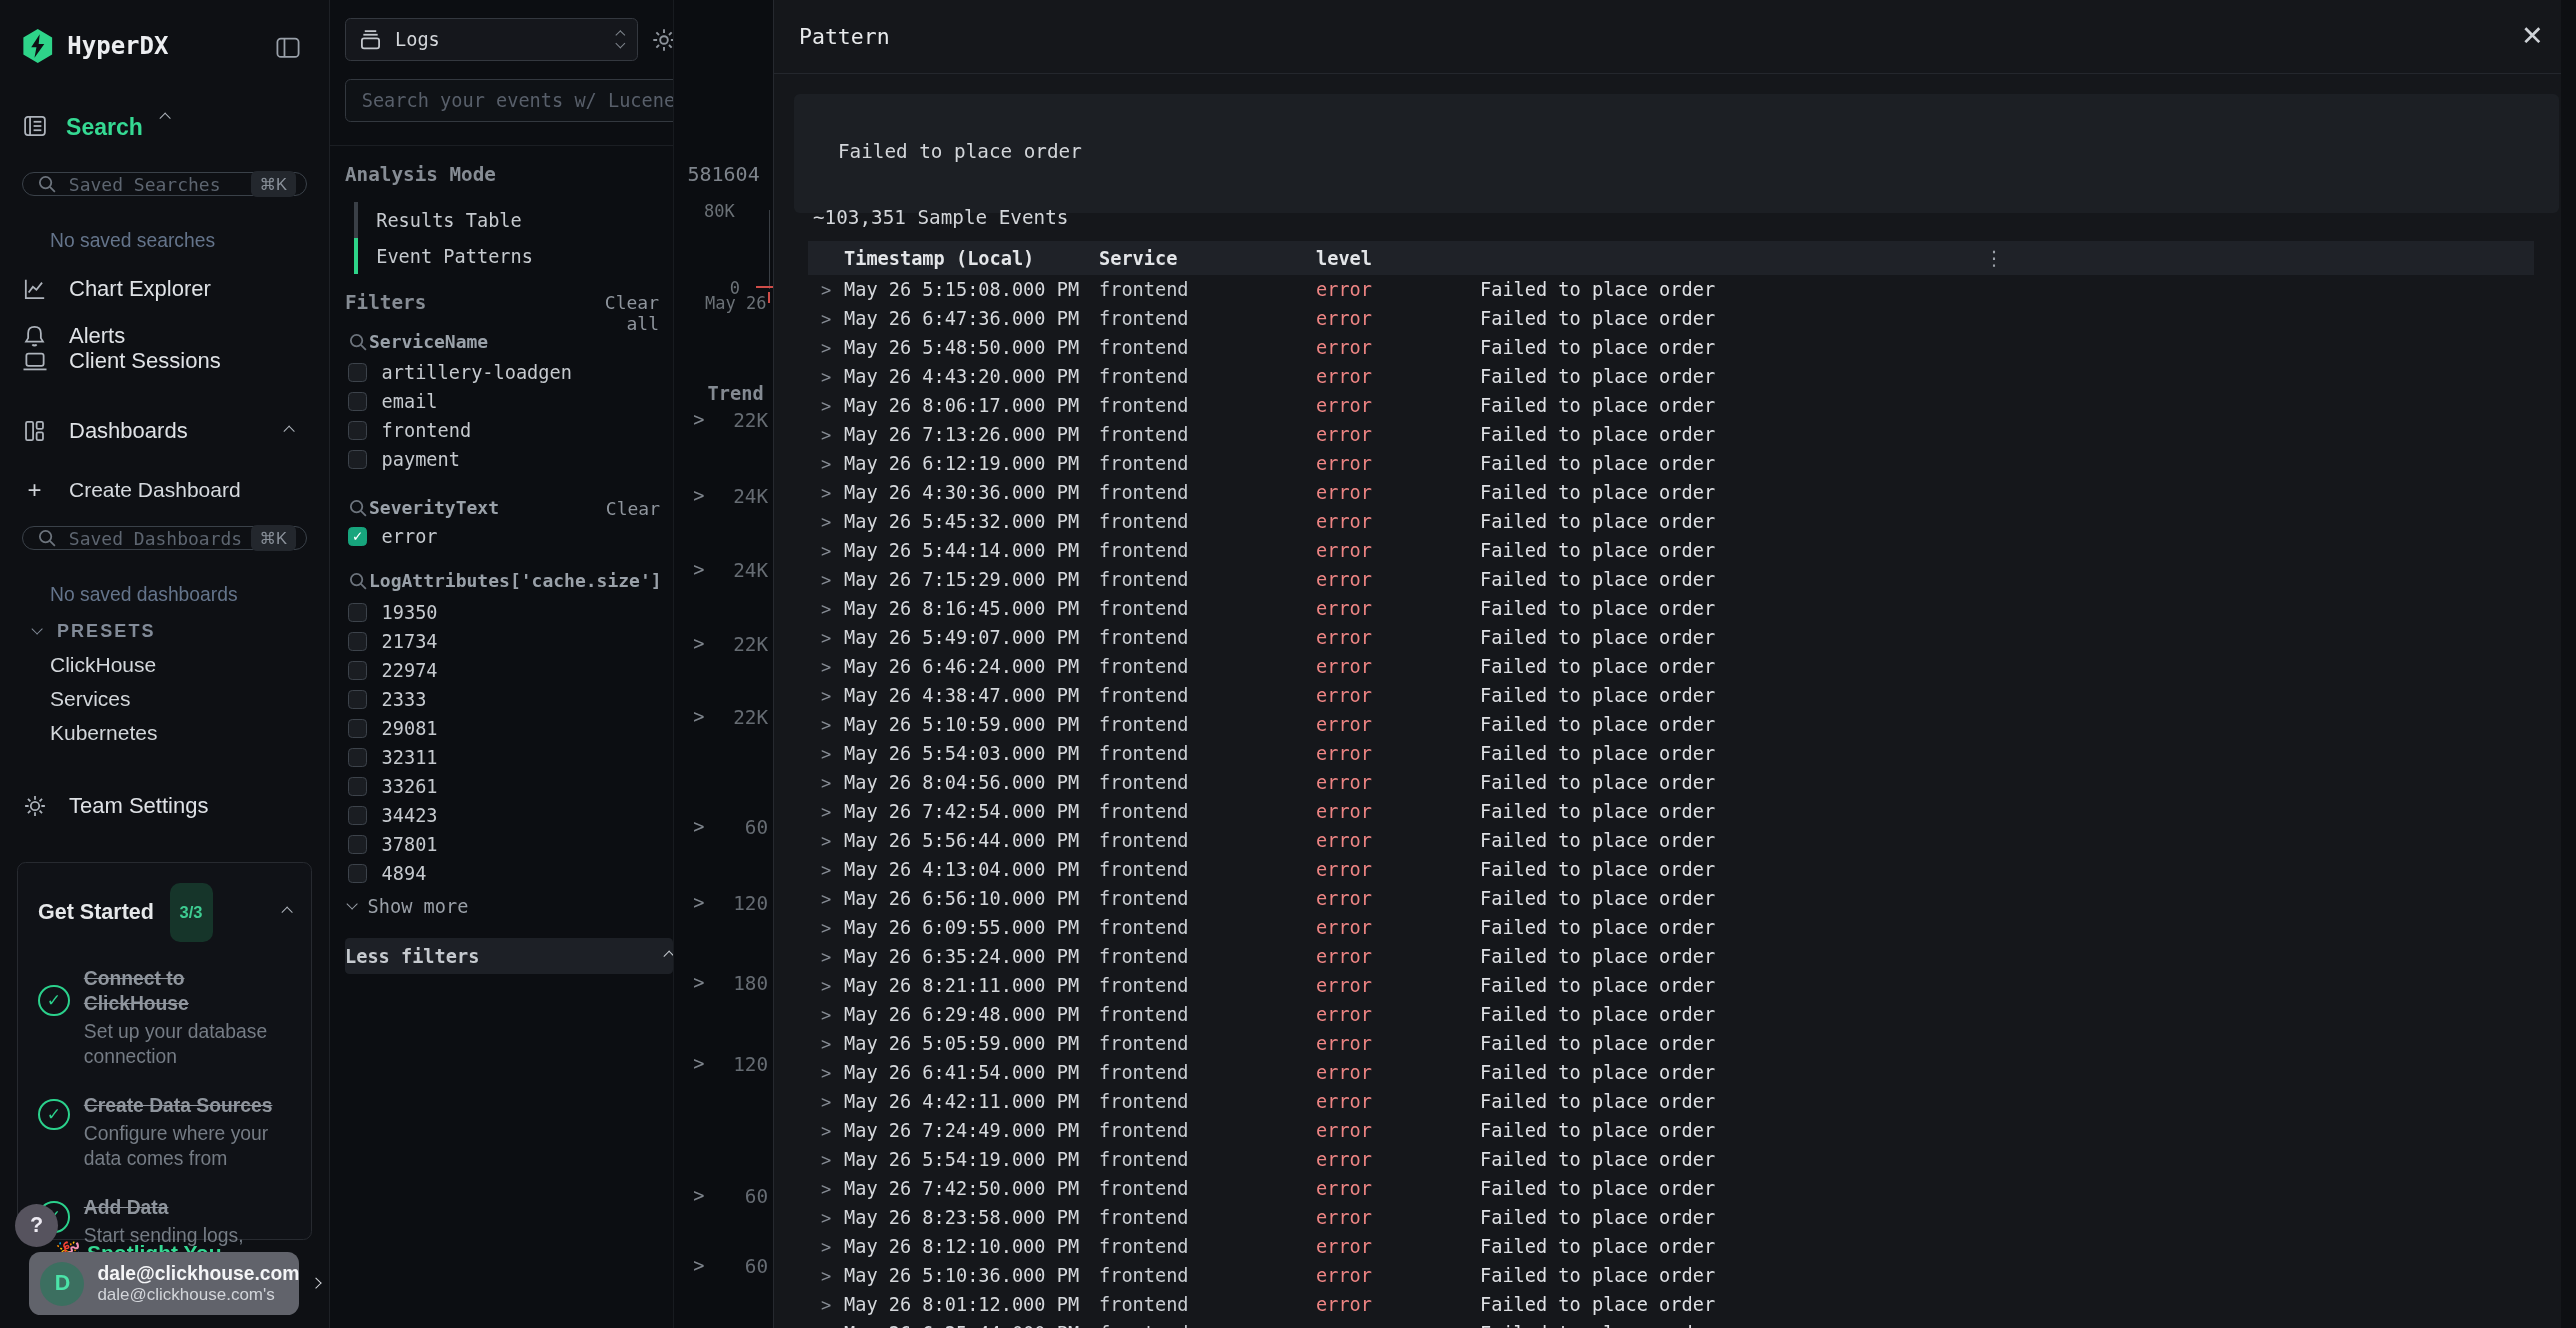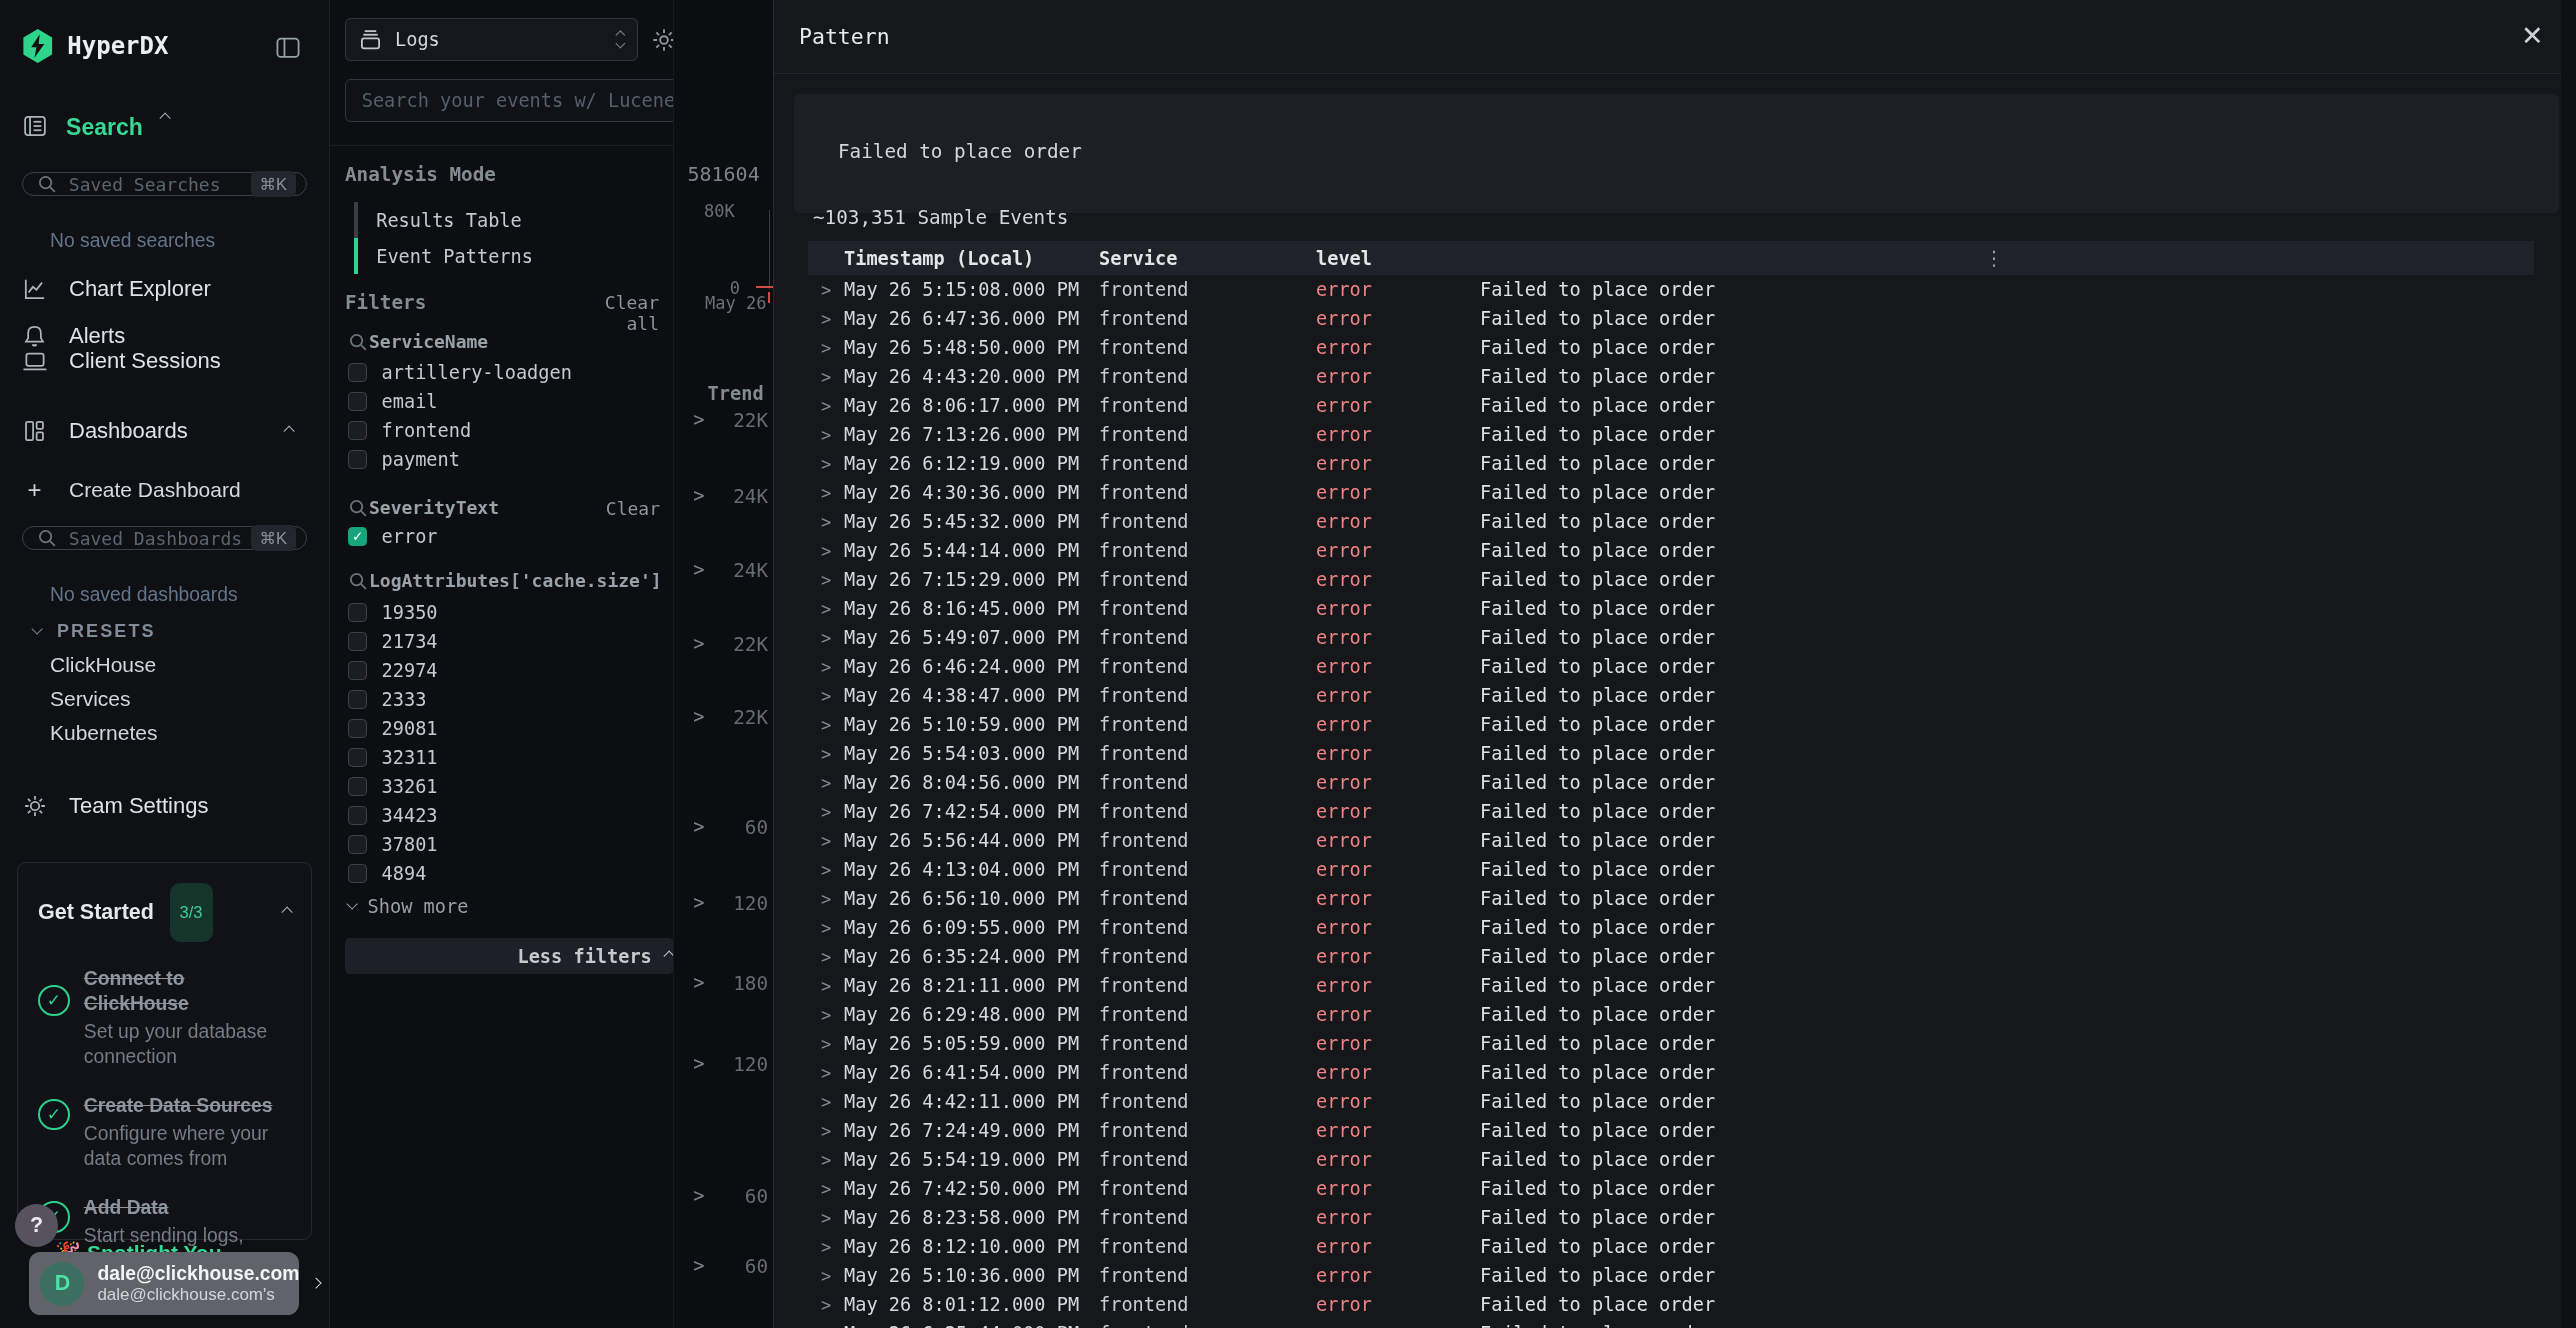--- a/index.html
+++ b/index.html
@@ -31,21 +31,21 @@
   .chev{display:inline-block;width:10px;height:10px;border-right:2.1px solid currentColor;border-bottom:2.1px solid currentColor;}
   .chev.up{transform:rotate(-135deg);}
   .chev.down{transform:rotate(45deg);margin-top:-4.3px;}
   .chev.right{transform:rotate(-45deg);}
   .chev.sm{width:7.2px;height:7.2px;border-width:1.8px;}
 
   .gs-card{position:absolute;left:17px;top:862px;width:295px;height:378px;border:0.7px solid #272a30;
            border-radius:8.6px;background:#101217;box-sizing:border-box;padding:20px 20px 0 20px;}
   .gs-head{display:flex;align-items:center;gap:15.7px;}
   .gs-title{font-size:21.5px;font-weight:bold;color:#e6e8ea;}
-  .gs-badge{background:#16352a;color:#3ecd92;font-weight:normal;font-size:16.5px;border-radius:10px;padding:20px 10px;}
+  .gs-badge{background:#16352a;color:#3ecd92;font-weight:bold;font-size:16.5px;border-radius:10px;padding:20px 10px;}
   .gs-chev{margin-left:auto;color:#aeb4bc;}
   .gs-step{display:flex;gap:14.3px;margin-top:24px;}
   .gs-check{flex:0 0 31.5px;height:31.5px;border:2.1px solid #2bd18c;border-radius:50%;color:#2bd18c;
             display:flex;align-items:center;justify-content:center;font-size:17px;margin-top:18.6px;box-sizing:border-box;}
   .gs-step:first-of-type .gs-check{margin-top:18.6px;}
   .gs-t{font-size:19.3px;font-weight:bold;color:#8f959d;text-decoration:line-through;line-height:1.3;}
   .gs-d{font-size:19.3px;color:#757c85;line-height:1.3;margin-top:2.9px;}
   .celebration{position:absolute;left:55px;top:1241px;font-size:21px;font-weight:bold;color:#35d993;white-space:nowrap;z-index:1;}
   .help-fab{position:absolute;left:15px;top:1204px;width:43px;height:43px;border-radius:50%;background:#56535e;
             display:flex;align-items:center;justify-content:center;font-size:21.5px;font-weight:bold;color:#edeaf2;z-index:5;}
@@ -81,21 +81,21 @@
   .mag{color:#6d747d;}
   .filt-col{position:absolute;left:18px;width:315px;}
   .filt-row{display:flex;align-items:center;gap:14.3px;height:29px;}
   .cb{width:19.3px;height:19.3px;border-radius:4.3px;border:1.4px solid #3d434b;background:#1a1d22;box-sizing:border-box;
       display:flex;align-items:center;justify-content:center;font-size:13.6px;color:#fff;flex:0 0 19.3px;}
   .cb.checked{background:#17a57d;border-color:#17a57d;}
   .filt-lbl{font-size:18.6px;color:#c6cacf;}
   .show-more{position:absolute;left:18px;display:flex;align-items:center;gap:11.4px;color:#9aa0a8;
              font-family:"DejaVu Sans Mono",monospace;font-size:18.6px;}
   .less-btn{position:absolute;left:15px;top:938px;width:328px;height:36px;background:#1d2026;border-radius:4.3px;
-            display:flex;align-items:center;justify-content:flex-end;gap:13px;font-family:"DejaVu Sans Mono",monospace;
+            display:flex;align-items:center;justify-content:space-between;gap:13px;font-family:"DejaVu Sans Mono",monospace;
             font-weight:bold;font-size:18.6px;color:#c6cacf;}
 
   
   .strip{position:absolute;left:673px;top:0;width:99px;height:1328px;border-left:0.7px solid #181b20;background:#0b0d11;}
   .strip .num{position:absolute;text-align:right;font-family:"DejaVu Sans Mono",monospace;}
   .strip-total{left:-14.3px;top:162px;width:100px;font-size:20px;color:#7e848c;}
   .y80{left:10.7px;top:201px;width:50px;font-size:17px;color:#6b7177;}
   .y0{left:32px;top:278px;width:34px;font-size:17px;color:#6b7177;}
   .vline{position:absolute;left:95px;top:210px;width:1.4px;height:79px;background:#3a3f45;}
   .redline{position:absolute;left:82px;top:286px;width:17px;height:2.1px;background:var(--chart-red,#cf4d49);}

